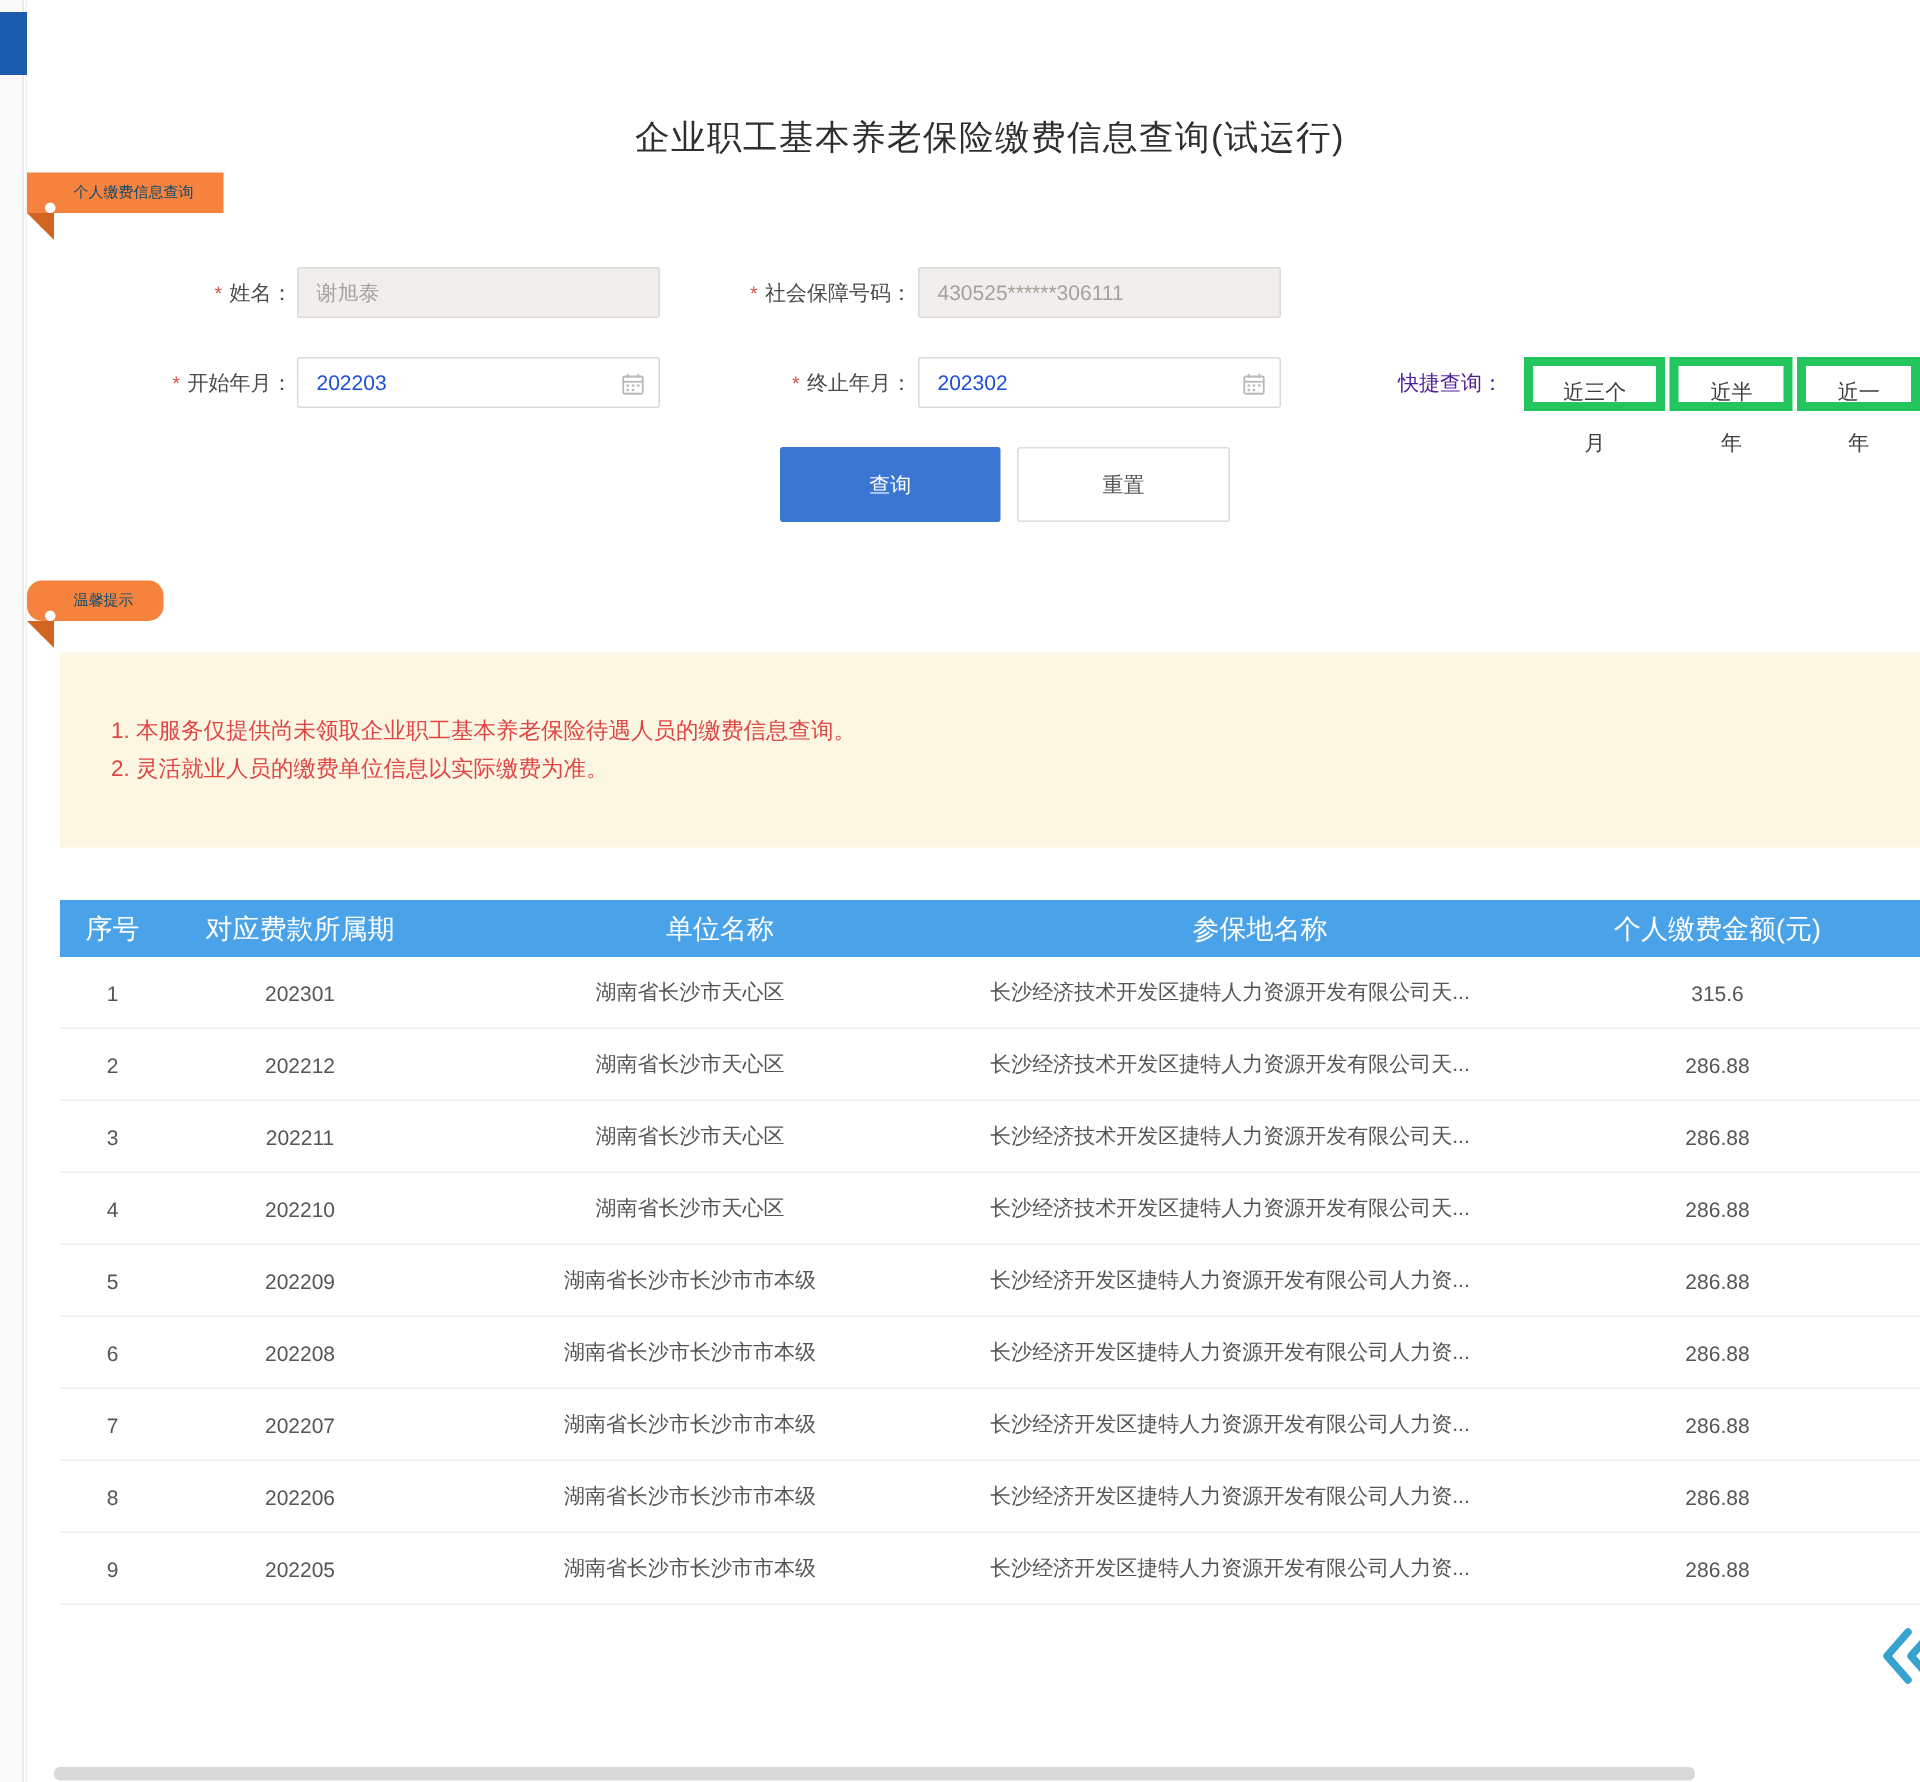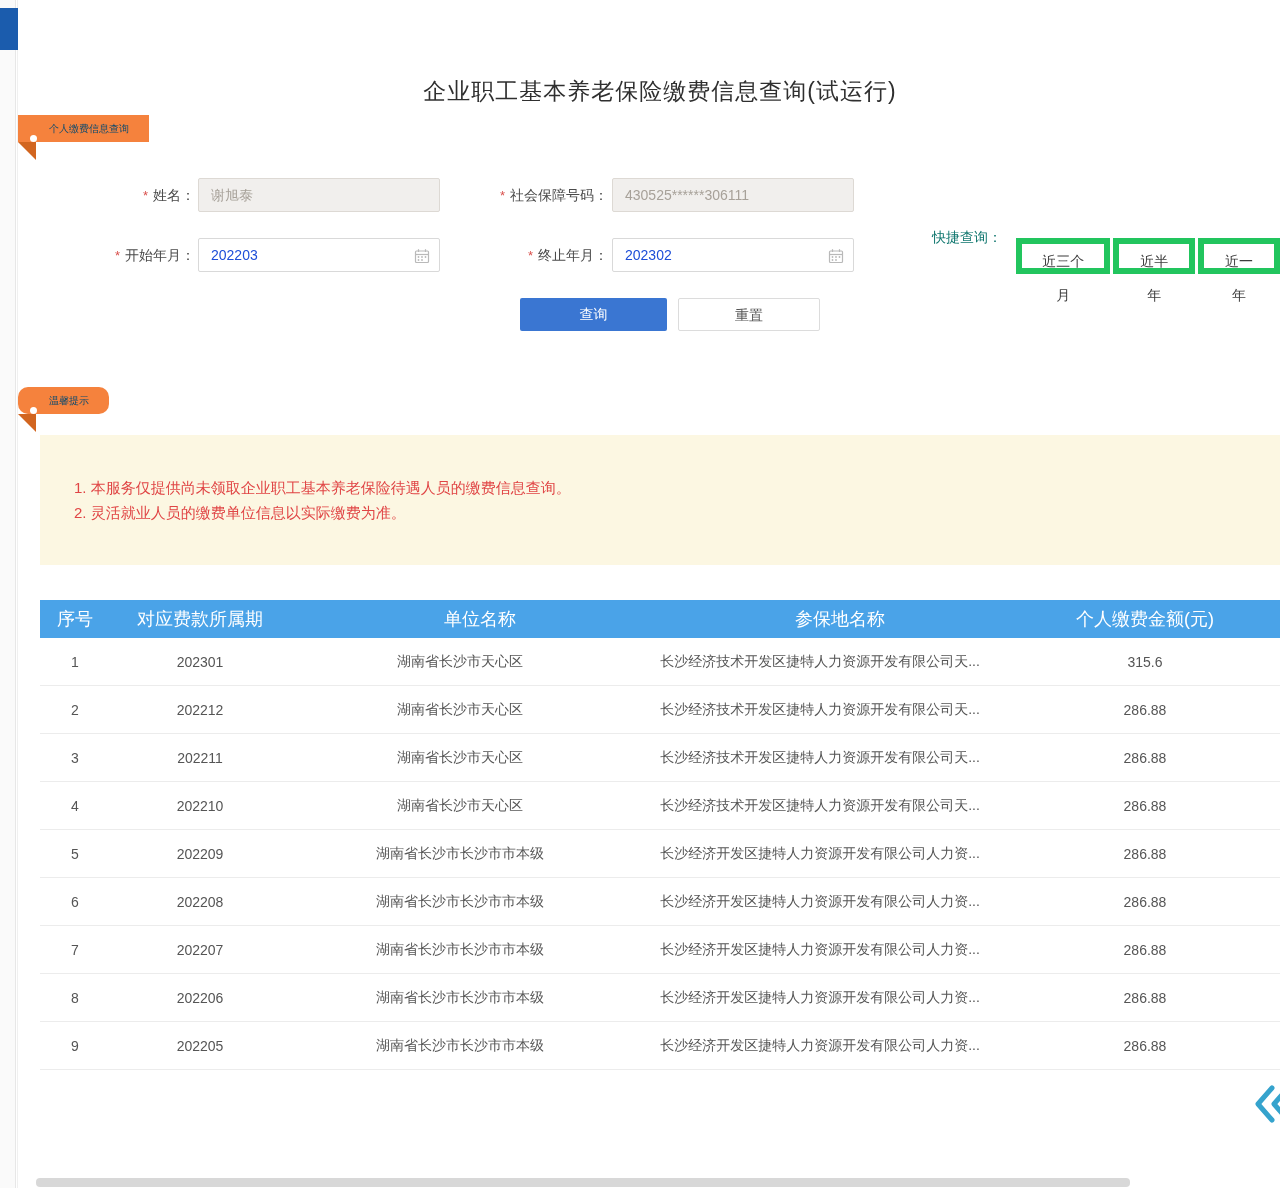--- a/index.html
+++ b/index.html
@@ -32,26 +32,26 @@
   
   .f-label { position:absolute; height:34px; line-height:34px; font-size:14px;
     color:#4a4a4a; text-align:right; }
   .req { color:#d9504c; margin-right:5px; font-size:13px; }
   .f-input { position:absolute; height:34px; width:242px; border:1px solid #d9d9d9;
     border-radius:2px; background:#fff; font-size:14px; line-height:32px;
     padding:0 30px 0 12px; color:#1d4ed8; }
   .f-input.disabled { background:#f1efed; border-color:#ddd9d4; color:#a7a199; }
   .cal-icon { position:absolute; right:9px; top:9px; width:16px; height:16px; cursor:pointer; }
 
-  .quick-label { position:absolute; left:932px; top:220px; height:34px; line-height:34px; font-size:14px; color:#0f766e; }
+  .quick-label { position:absolute; left:932px; top:238px; height:34px; line-height:34px; font-size:14px; color:#4c1d95; }
   .quick-group { position:absolute; left:1016px; top:238px; display:flex; gap:3px; }
   .quick-btn { height:36px; padding:0 16px; background:#fff; border:6px solid #22c55e;
     font-size:14px; color:#3d3d3d; cursor:pointer; line-height:34px; }
 
-  .btn { position:absolute; top:298px; height:33px; font-size:14px; cursor:pointer;
+  .btn { position:absolute; top:298px; height:50px; font-size:14px; cursor:pointer;
     border-radius:2px; text-align:center; line-height:33px; }
   .btn-query { left:520px; width:147px; background:#3a76d2; color:#fff; border:none; }
   .btn-reset { left:678px; width:142px; background:#fff; color:#555; border:1px solid #dcdcdc; }
 
   
   .notice { position:absolute; left:40px; top:435px; width:1240px; height:130px;
     background:#fcf7e2; padding:40px 20px 0 34px; }
   .notice p { font-size:15px; color:#e04545; line-height:25px; }
 
   

